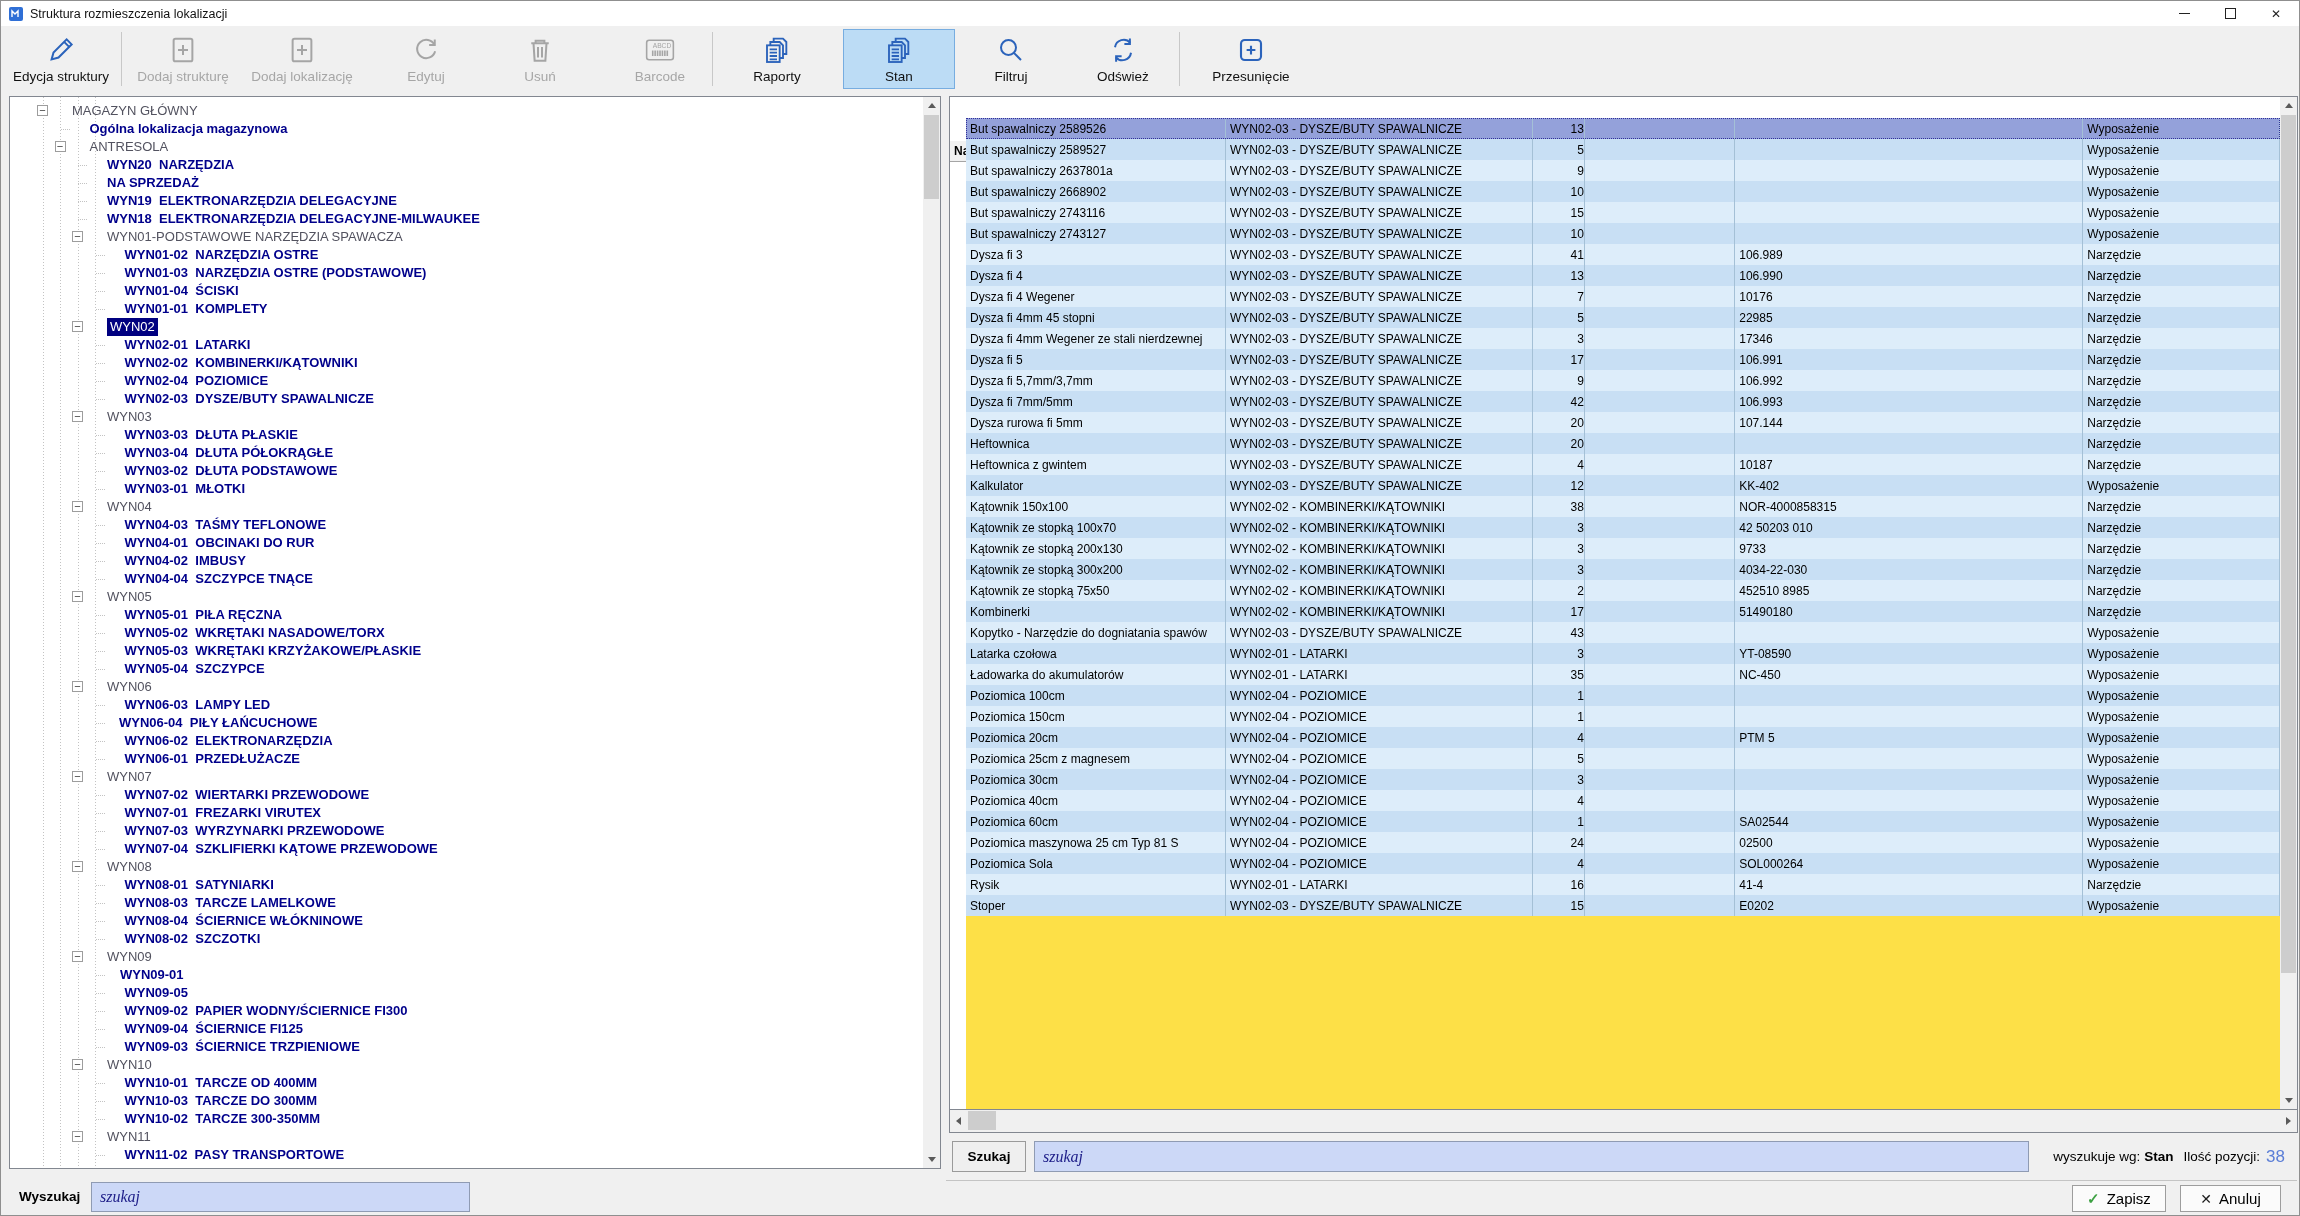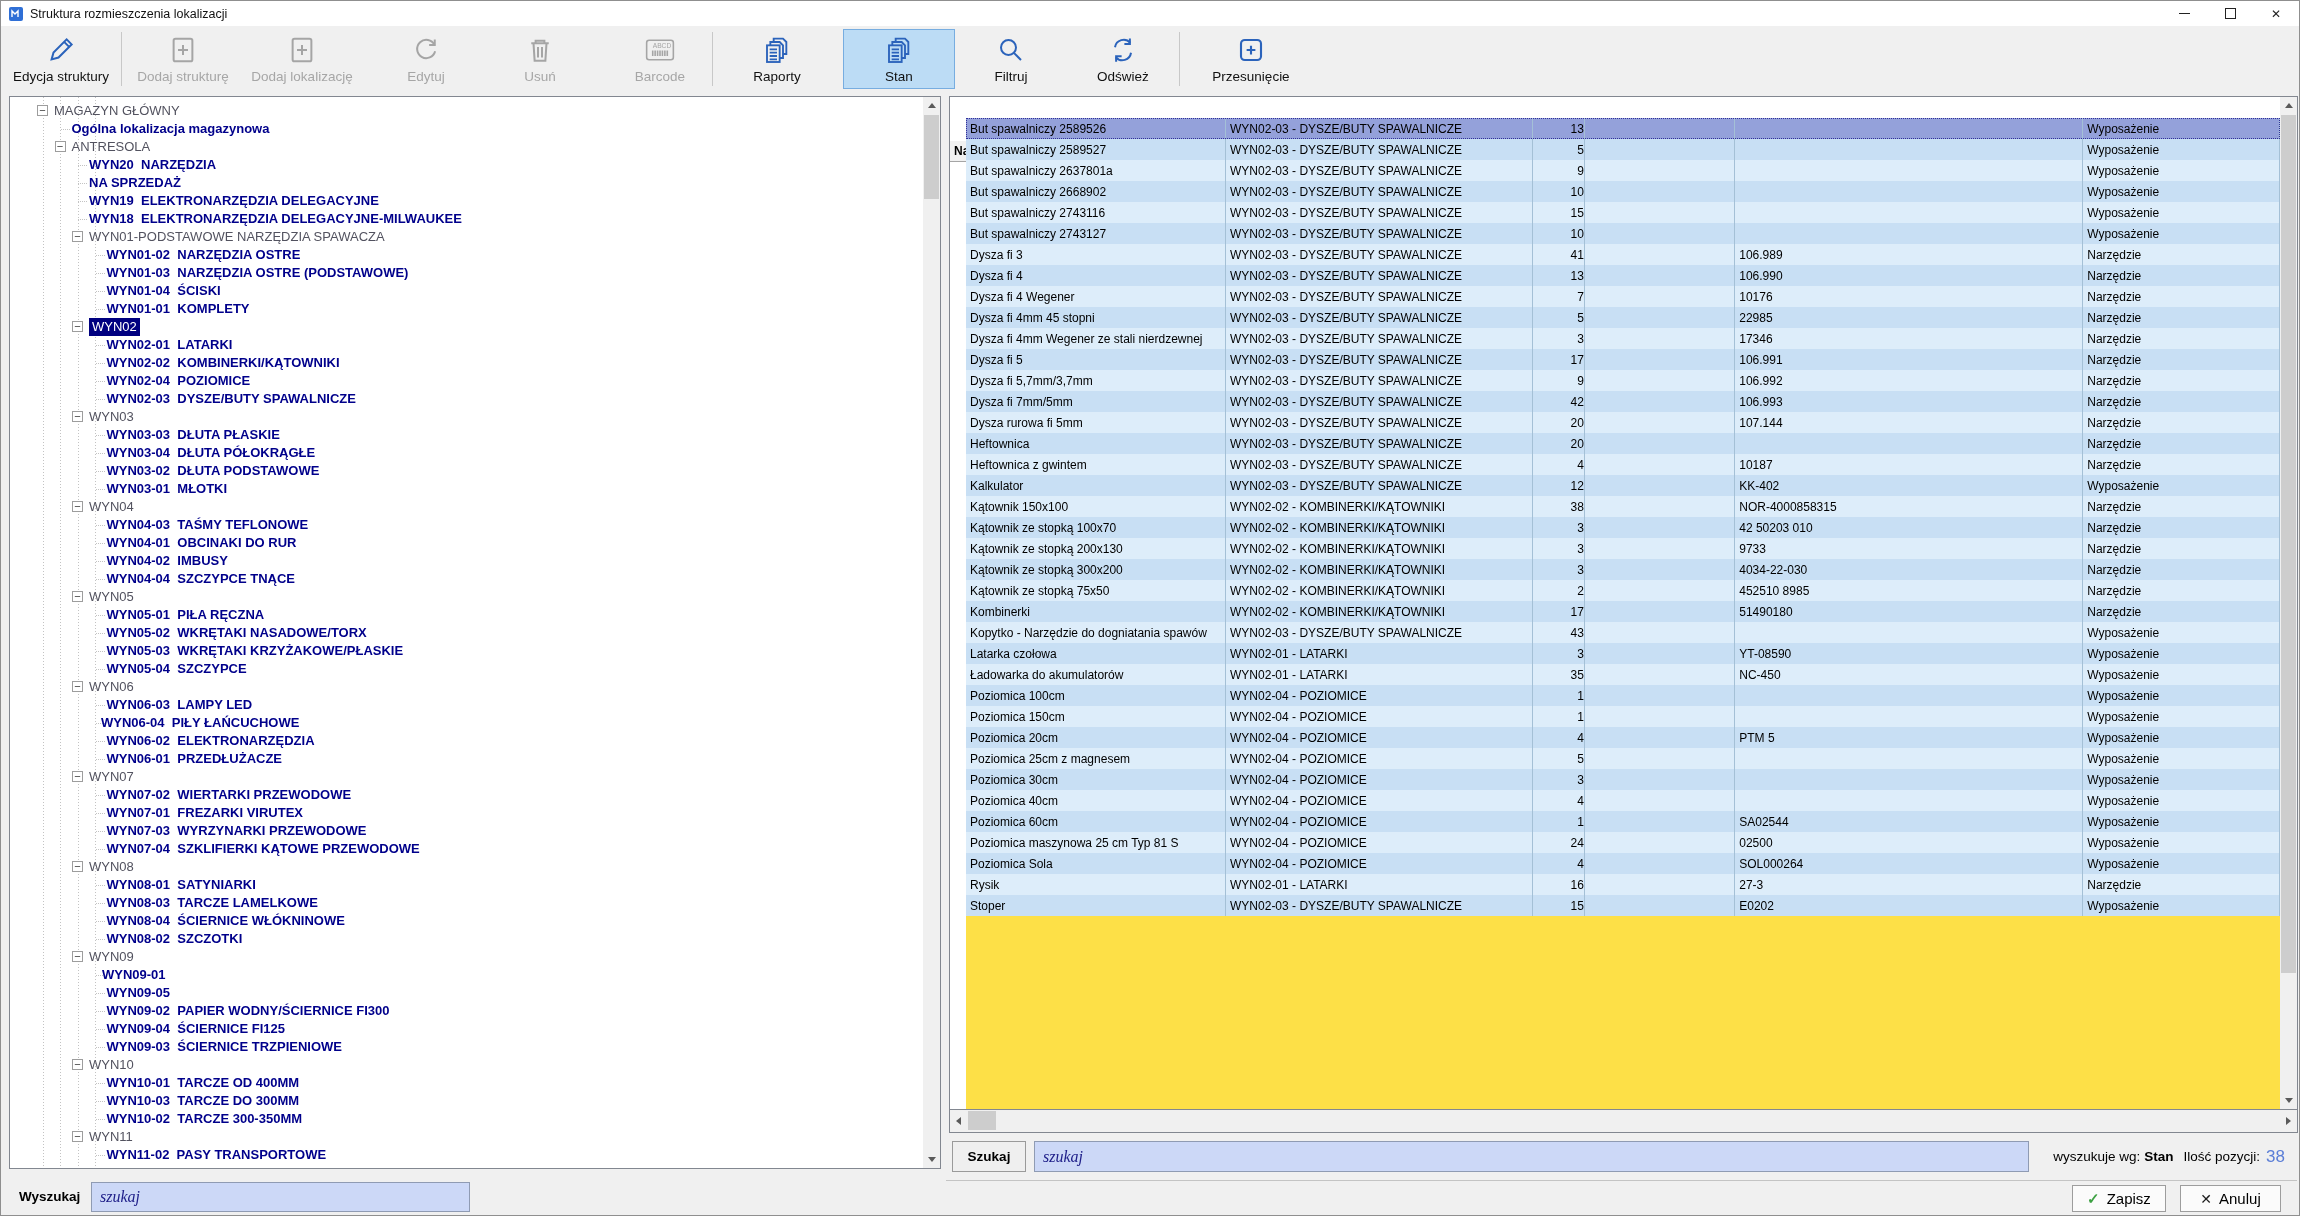--- a/index.html
+++ b/index.html
@@ -35,21 +35,21 @@
   .tree-rows{position:absolute;left:0;top:0;right:17px;bottom:0;padding-top:5px;overflow:hidden;
     background-image:
       repeating-linear-gradient(to bottom,#c3c3c3 0 1px,transparent 1px 3px),
       repeating-linear-gradient(to bottom,#c3c3c3 0 1px,transparent 1px 3px),
       repeating-linear-gradient(to bottom,#c3c3c3 0 1px,transparent 1px 3px),
       repeating-linear-gradient(to bottom,#c3c3c3 0 1px,transparent 1px 3px);
     background-position:33px 0,50px 0,68px 0,85px 0;
     background-size:1px 100%,1px 100%,1px 100%,1px 100%;
     background-repeat:no-repeat;}
   .tree-row{position:relative;height:18px;line-height:18px;font-size:13px;white-space:pre;}
-  .tree-label{position:absolute;top:0;}
+  .tree-label{position:absolute;top:0;margin-left:18px;}
   .tree-label.bold{font-weight:bold;color:#00008b;}
   .tree-label.normal{color:#52525f;}
   .tree-label.selected{background:#000080;color:#ffffff;padding:0 3px;font-weight:normal;}
   .expand-box{position:absolute;top:3px;width:11px;height:11px;background:#fff;border:1px solid #9d9d9d;
     box-sizing:border-box;font-size:11px;line-height:8px;text-align:center;color:#3c3c3c;}
   .leaf-dash{position:absolute;top:9px;border-top:1px dotted #c3c3c3;width:9px;}
 
   
   .vscroll{position:absolute;top:0;bottom:0;right:0;width:17px;background:#f0f0f0;}
   .vscroll .sbtn{position:absolute;left:0;width:17px;height:17px;display:flex;align-items:center;justify-content:center;background:#f0f0f0;}
@@ -615,21 +615,21 @@
           <div class="tcell num" style="width: 53px;">4</div>
           <div class="tcell" style="width: 152px;"></div>
           <div class="tcell" style="width: 352px;">SOL000264</div>
           <div class="tcell" style="width: 199px;">Wyposażenie</div>
         </div>
         <div class="trow light">
           <div class="tcell" style="width: 263px;">Rysik</div>
           <div class="tcell" style="width: 310px;">WYN02-01 - LATARKI</div>
           <div class="tcell num" style="width: 53px;">16</div>
           <div class="tcell" style="width: 152px;"></div>
-          <div class="tcell" style="width: 352px;">27-3</div>
+          <div class="tcell" style="width: 352px;">41-4</div>
           <div class="tcell" style="width: 199px;">Narzędzie</div>
         </div>
         <div class="trow dark">
           <div class="tcell" style="width: 263px;">Stoper</div>
           <div class="tcell" style="width: 310px;">WYN02-03 - DYSZE/BUTY SPAWALNICZE</div>
           <div class="tcell num" style="width: 53px;">15</div>
           <div class="tcell" style="width: 152px;"></div>
           <div class="tcell" style="width: 352px;">E0202</div>
           <div class="tcell" style="width: 199px;">Wyposażenie</div>
         </div>

